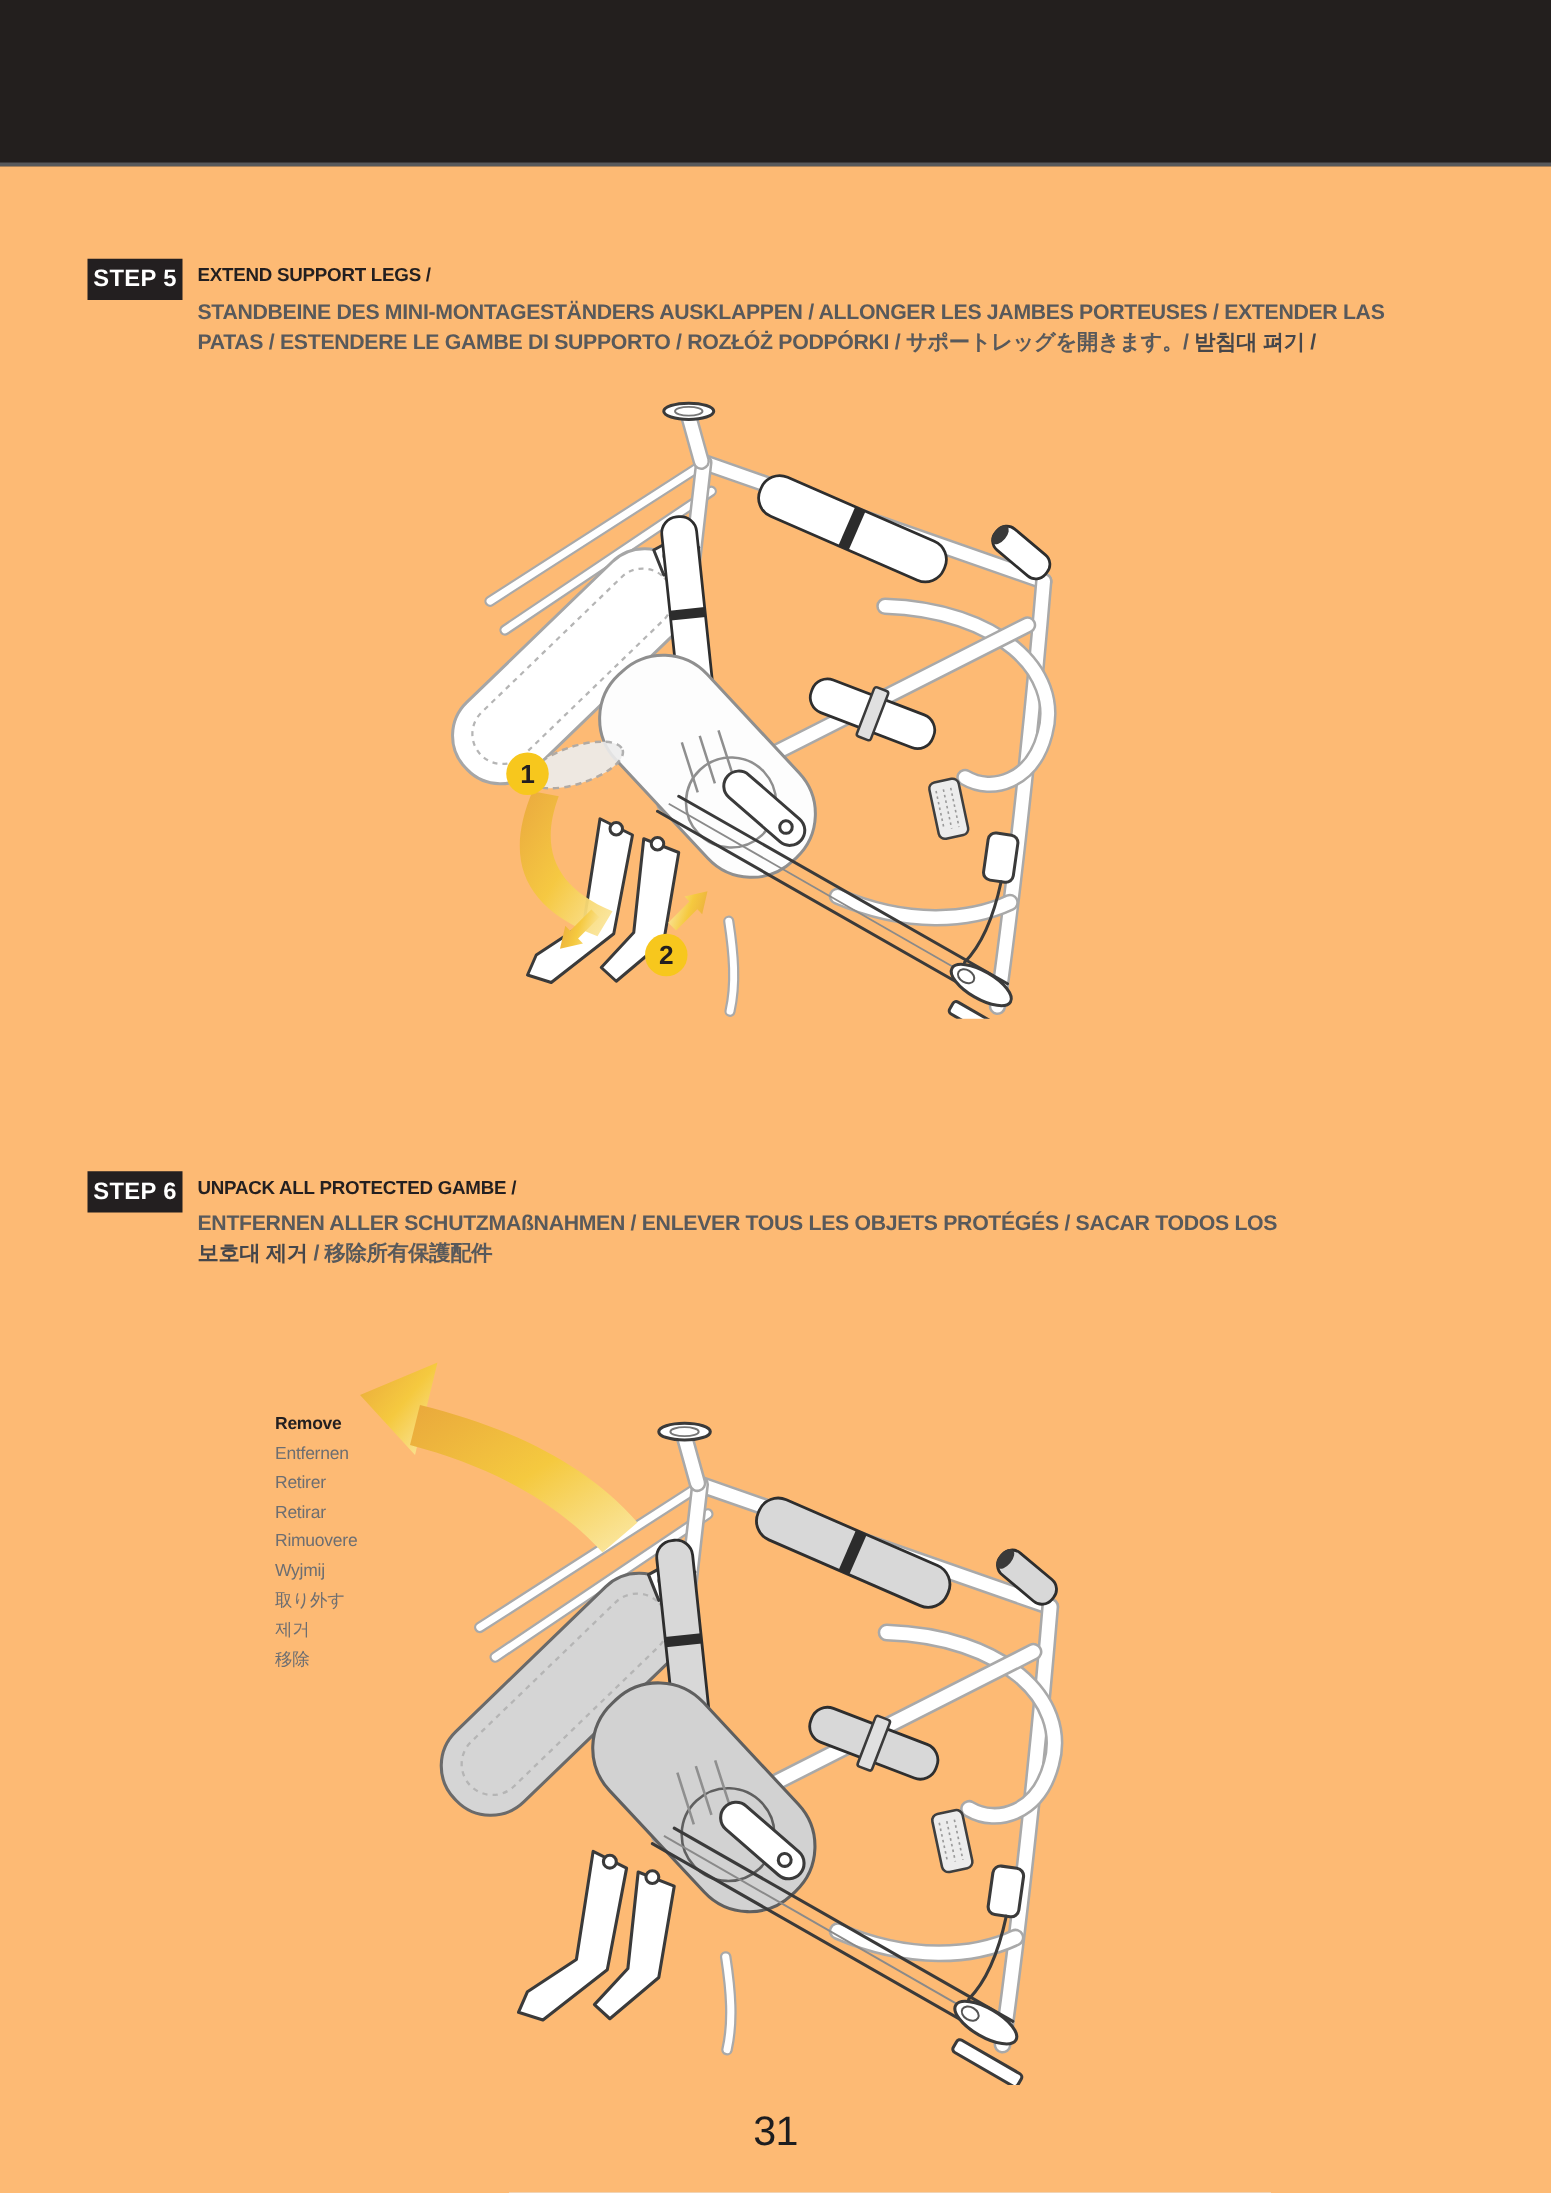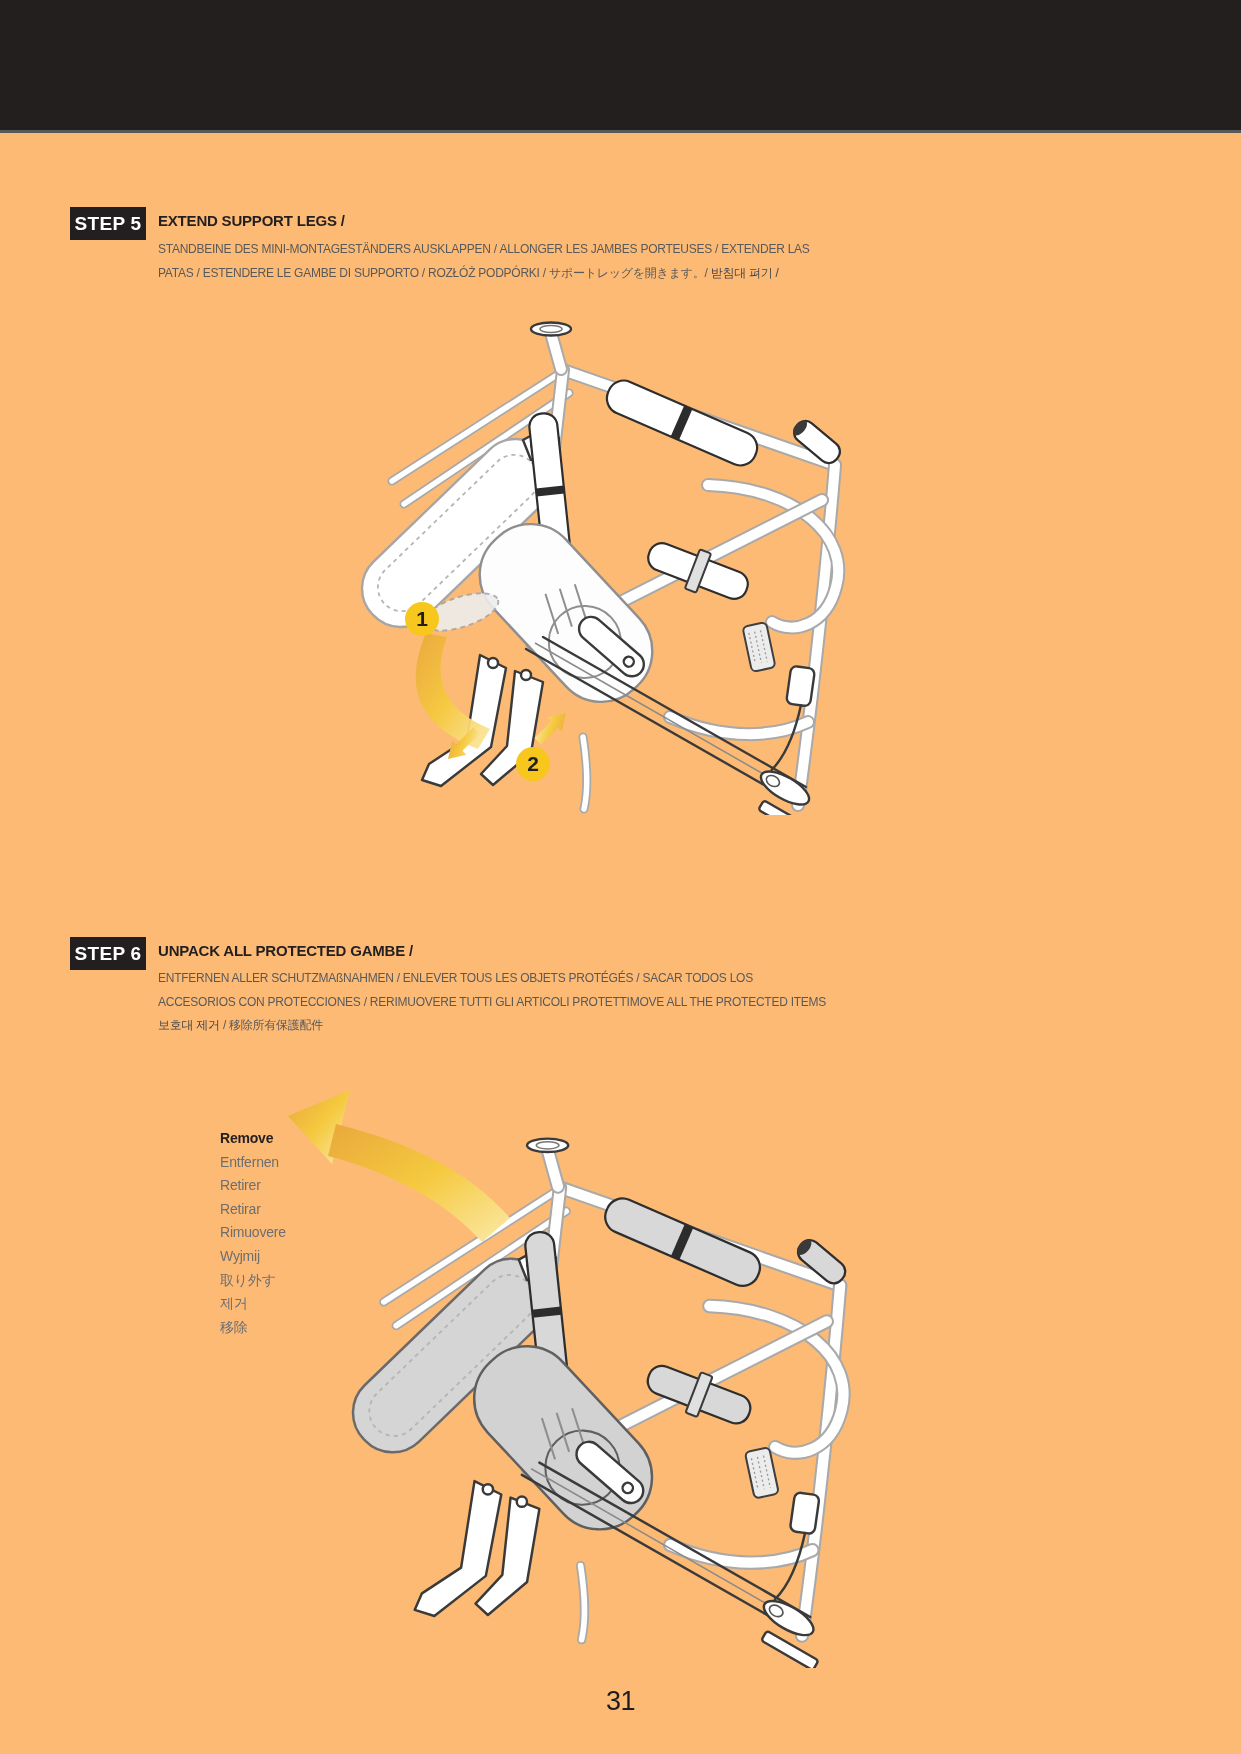--- a/index.html
+++ b/index.html
@@ -9,33 +9,33 @@
         background:#231f1e;border-bottom:3px solid #58595b;}
   .step-badge{position:absolute;width:76px;height:33px;background:#231f20;color:#ffffff;
         font-weight:700;font-size:19px;display:flex;align-items:center;justify-content:center;
         letter-spacing:.3px;}
   .badge-5{left:70px;top:207px;}
   .badge-6{left:70px;top:937px;}
   .step-title{position:absolute;left:158px;font-size:15px;font-weight:700;color:#231f20;
         letter-spacing:-.2px;white-space:nowrap;}
   .title-5{top:212px;}
   .title-6{top:942px;}
-  .step-text{position:absolute;left:158px;color:#58595b;font-size:12px;font-weight:400;
+  .step-text{position:absolute;left:158px;color:#58595b;font-size:17px;font-weight:700;
         line-height:23.5px;letter-spacing:-.25px;white-space:nowrap;}
   .text-5{top:238px;}
   .text-6{top:967px;}
   .cjk-strong{color:#45464a;}
   .remove-list{position:absolute;left:220px;top:1127px;font-size:14px;line-height:23.6px;
         color:#6d6e71;font-weight:400;letter-spacing:-.2px;}
   .remove-list .first{color:#231f20;font-weight:700;}
   .fig{position:absolute;}
   .fig1{left:330px;top:285px;}
   .fig2{left:258px;top:1078px;}
   .page-number{position:absolute;left:0;top:1686px;width:1241px;text-align:center;
-        font-size:27px;font-weight:400;color:#1d1d1f;letter-spacing:-.5px;}
+        font-size:33px;font-weight:400;color:#1d1d1f;letter-spacing:-.5px;}
   
   .t-out{fill:none;stroke:#a9a9a9;stroke-width:14;stroke-linecap:round;}
   .t-in{fill:none;stroke:#ffffff;stroke-width:10;stroke-linecap:round;}
   .thin-out{stroke-width:9;}
   .thin-in{stroke-width:5.5;}
   .dk{fill:#ffffff;stroke:#3a3a3a;stroke-width:2.4;stroke-linejoin:round;}
   .ln{fill:none;stroke:#3a3a3a;stroke-width:2.4;stroke-linecap:round;}
   .pad{fill:var(--padfill,#ffffff);stroke:#2e2e2e;stroke-width:2.2;}
   .band{fill:#2c2c2c;stroke:none;}
   .cover{fill:var(--coverfill,#fdfdfd);stroke:var(--coverstroke,#8f8f8f);stroke-width:2.4;}
@@ -172,21 +172,20 @@
     <g>
       <circle class="callout-circle" cx="203" cy="479" r="17"></circle>
       <text class="callout-num" x="203" y="486">2</text>
     </g>
   </svg>
 
   <div class="step-badge badge-6">STEP 6</div>
   <div class="step-title title-6">UNPACK ALL PROTECTED GAMBE /</div>
   <div class="step-text text-6">
     <div>ENTFERNEN ALLER SCHUTZMAßNAHMEN / ENLEVER TOUS LES OBJETS PROTÉGÉS / SACAR TODOS LOS</div>
-    <div>ACCESORIOS CON PROTECCIONES / RERIMUOVERE TUTTI GLI ARTICOLI PROTETTIMOVE ALL THE PROTECTED ITEMS</div>
     <div><span class="cjk-strong">보호대 제거</span><span> / 移除所有保護配件</span></div>
   </div>
 
   <div class="remove-list">
     <div class="first">Remove</div>
     <div>Entfernen</div>
     <div>Retirer</div>
     <div>Retirar</div>
     <div>Rimuovere</div>
     <div>Wyjmij</div>

